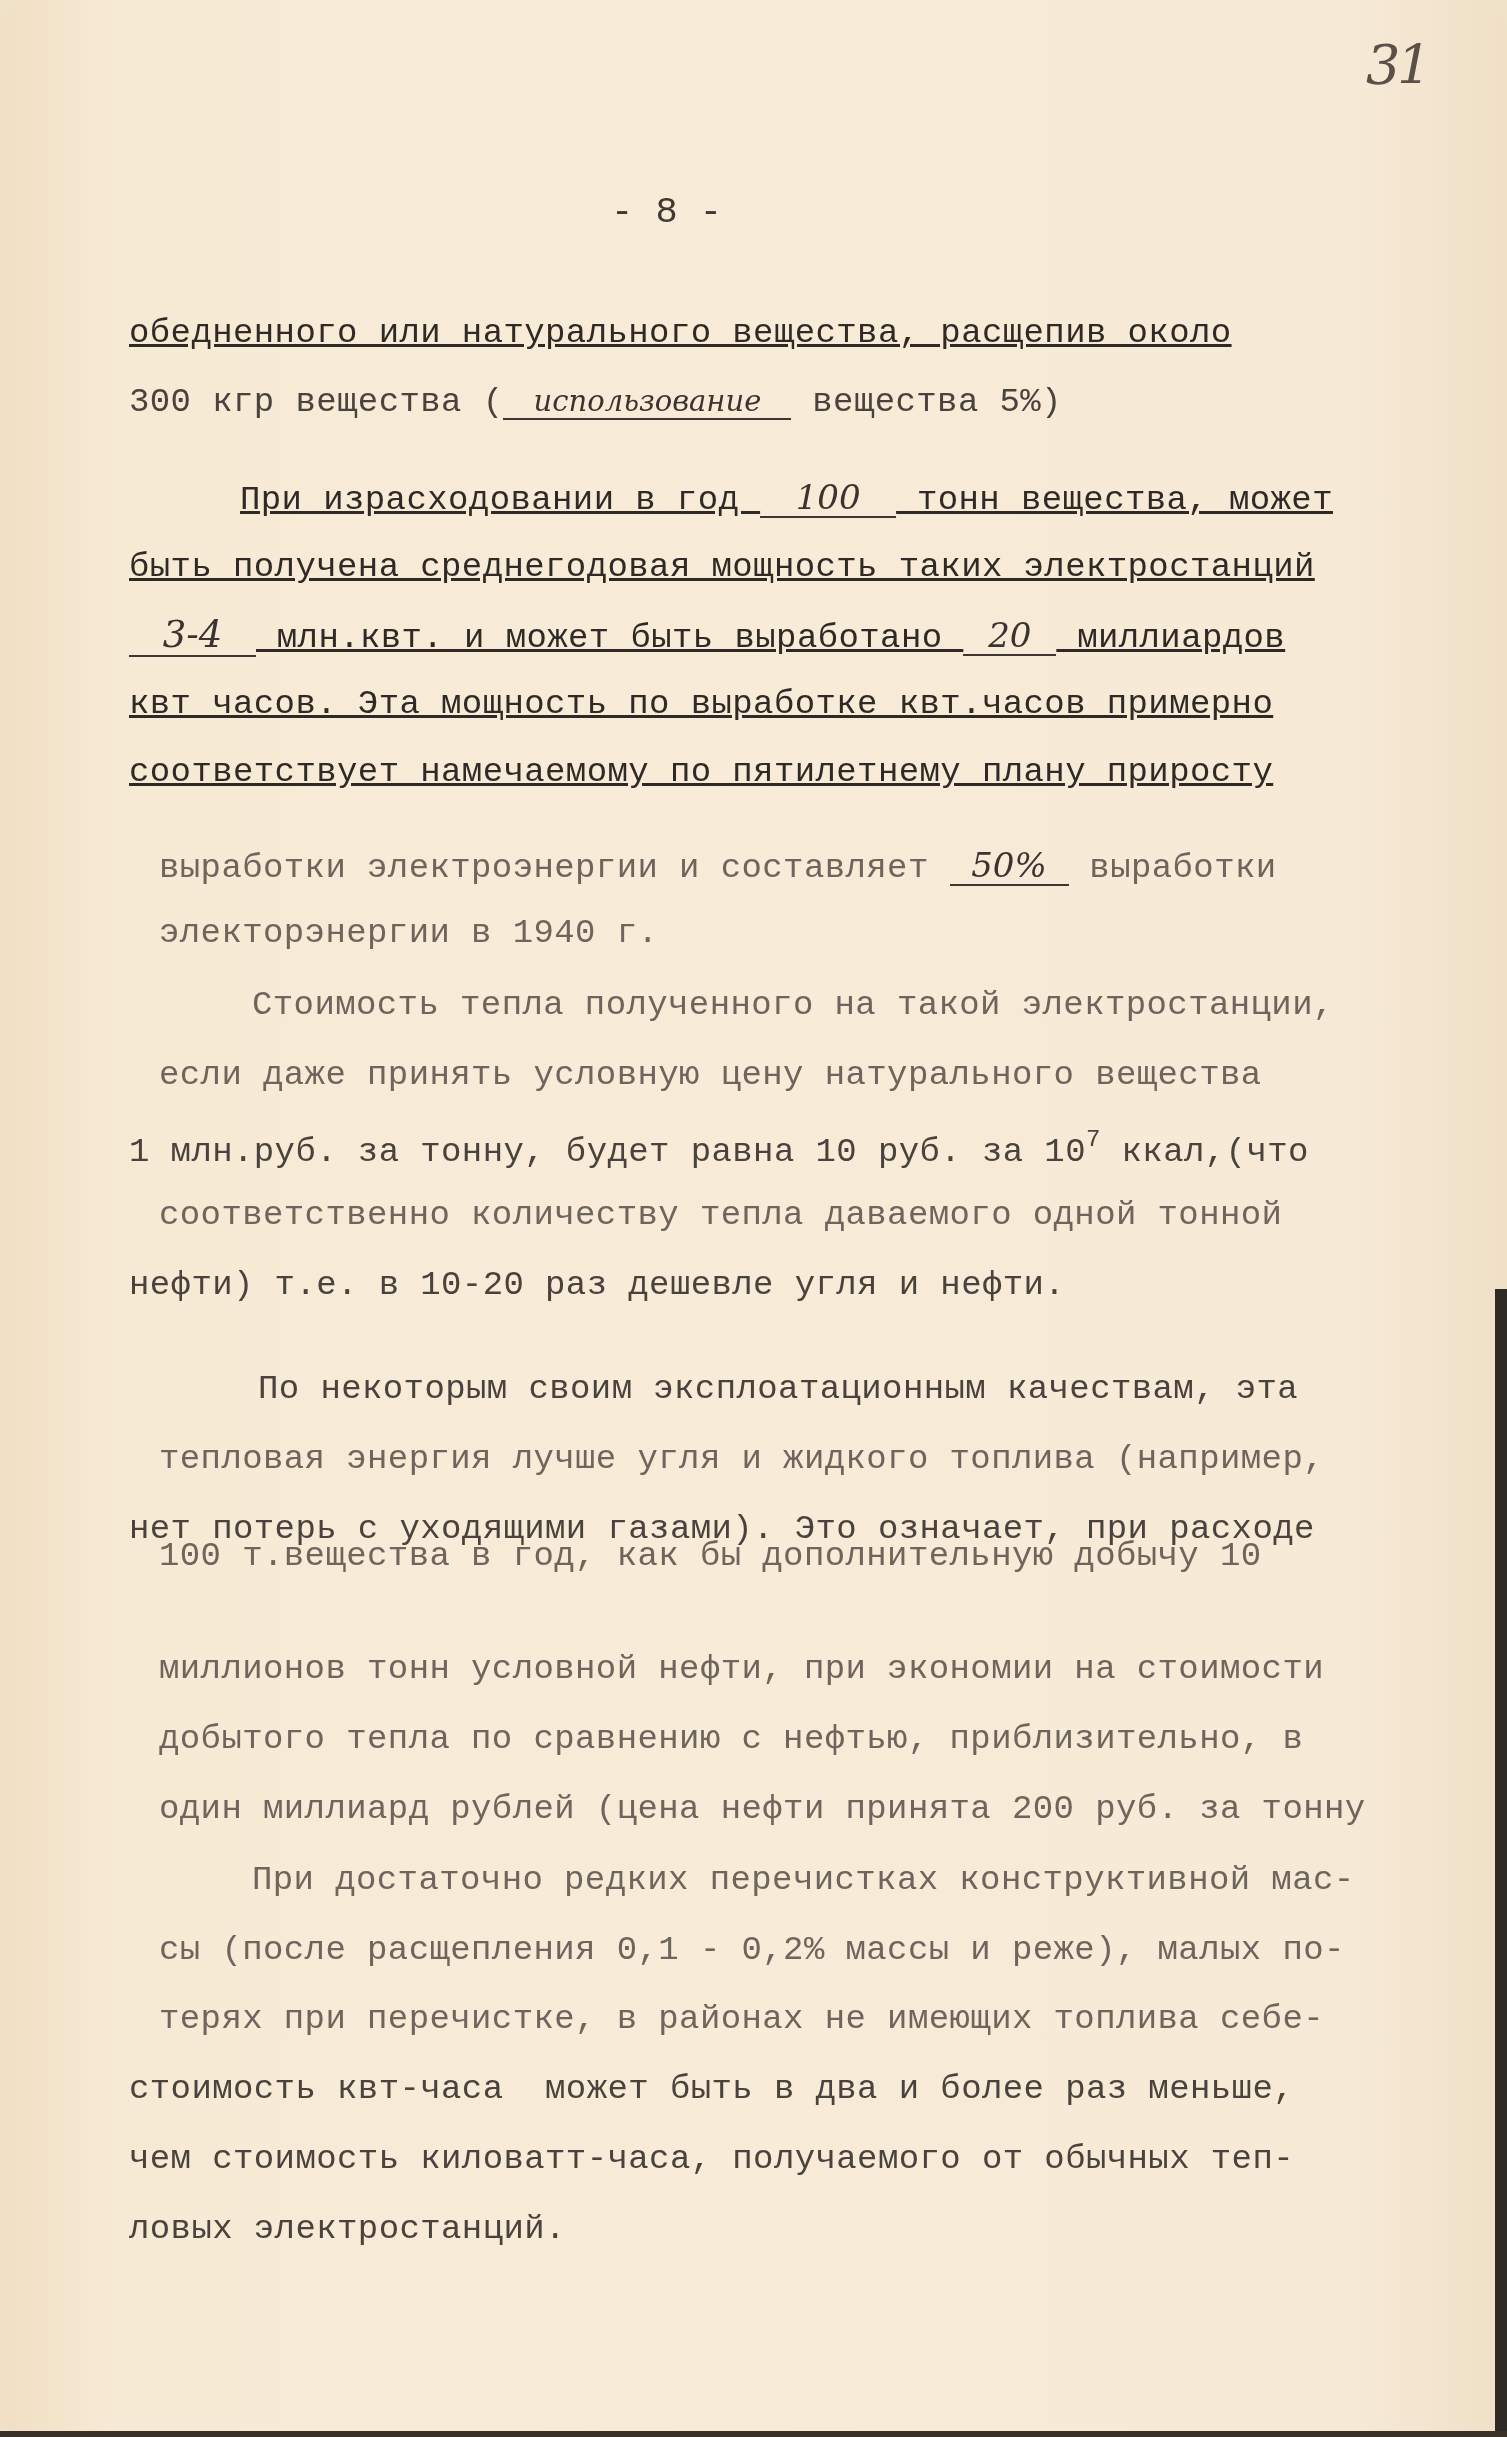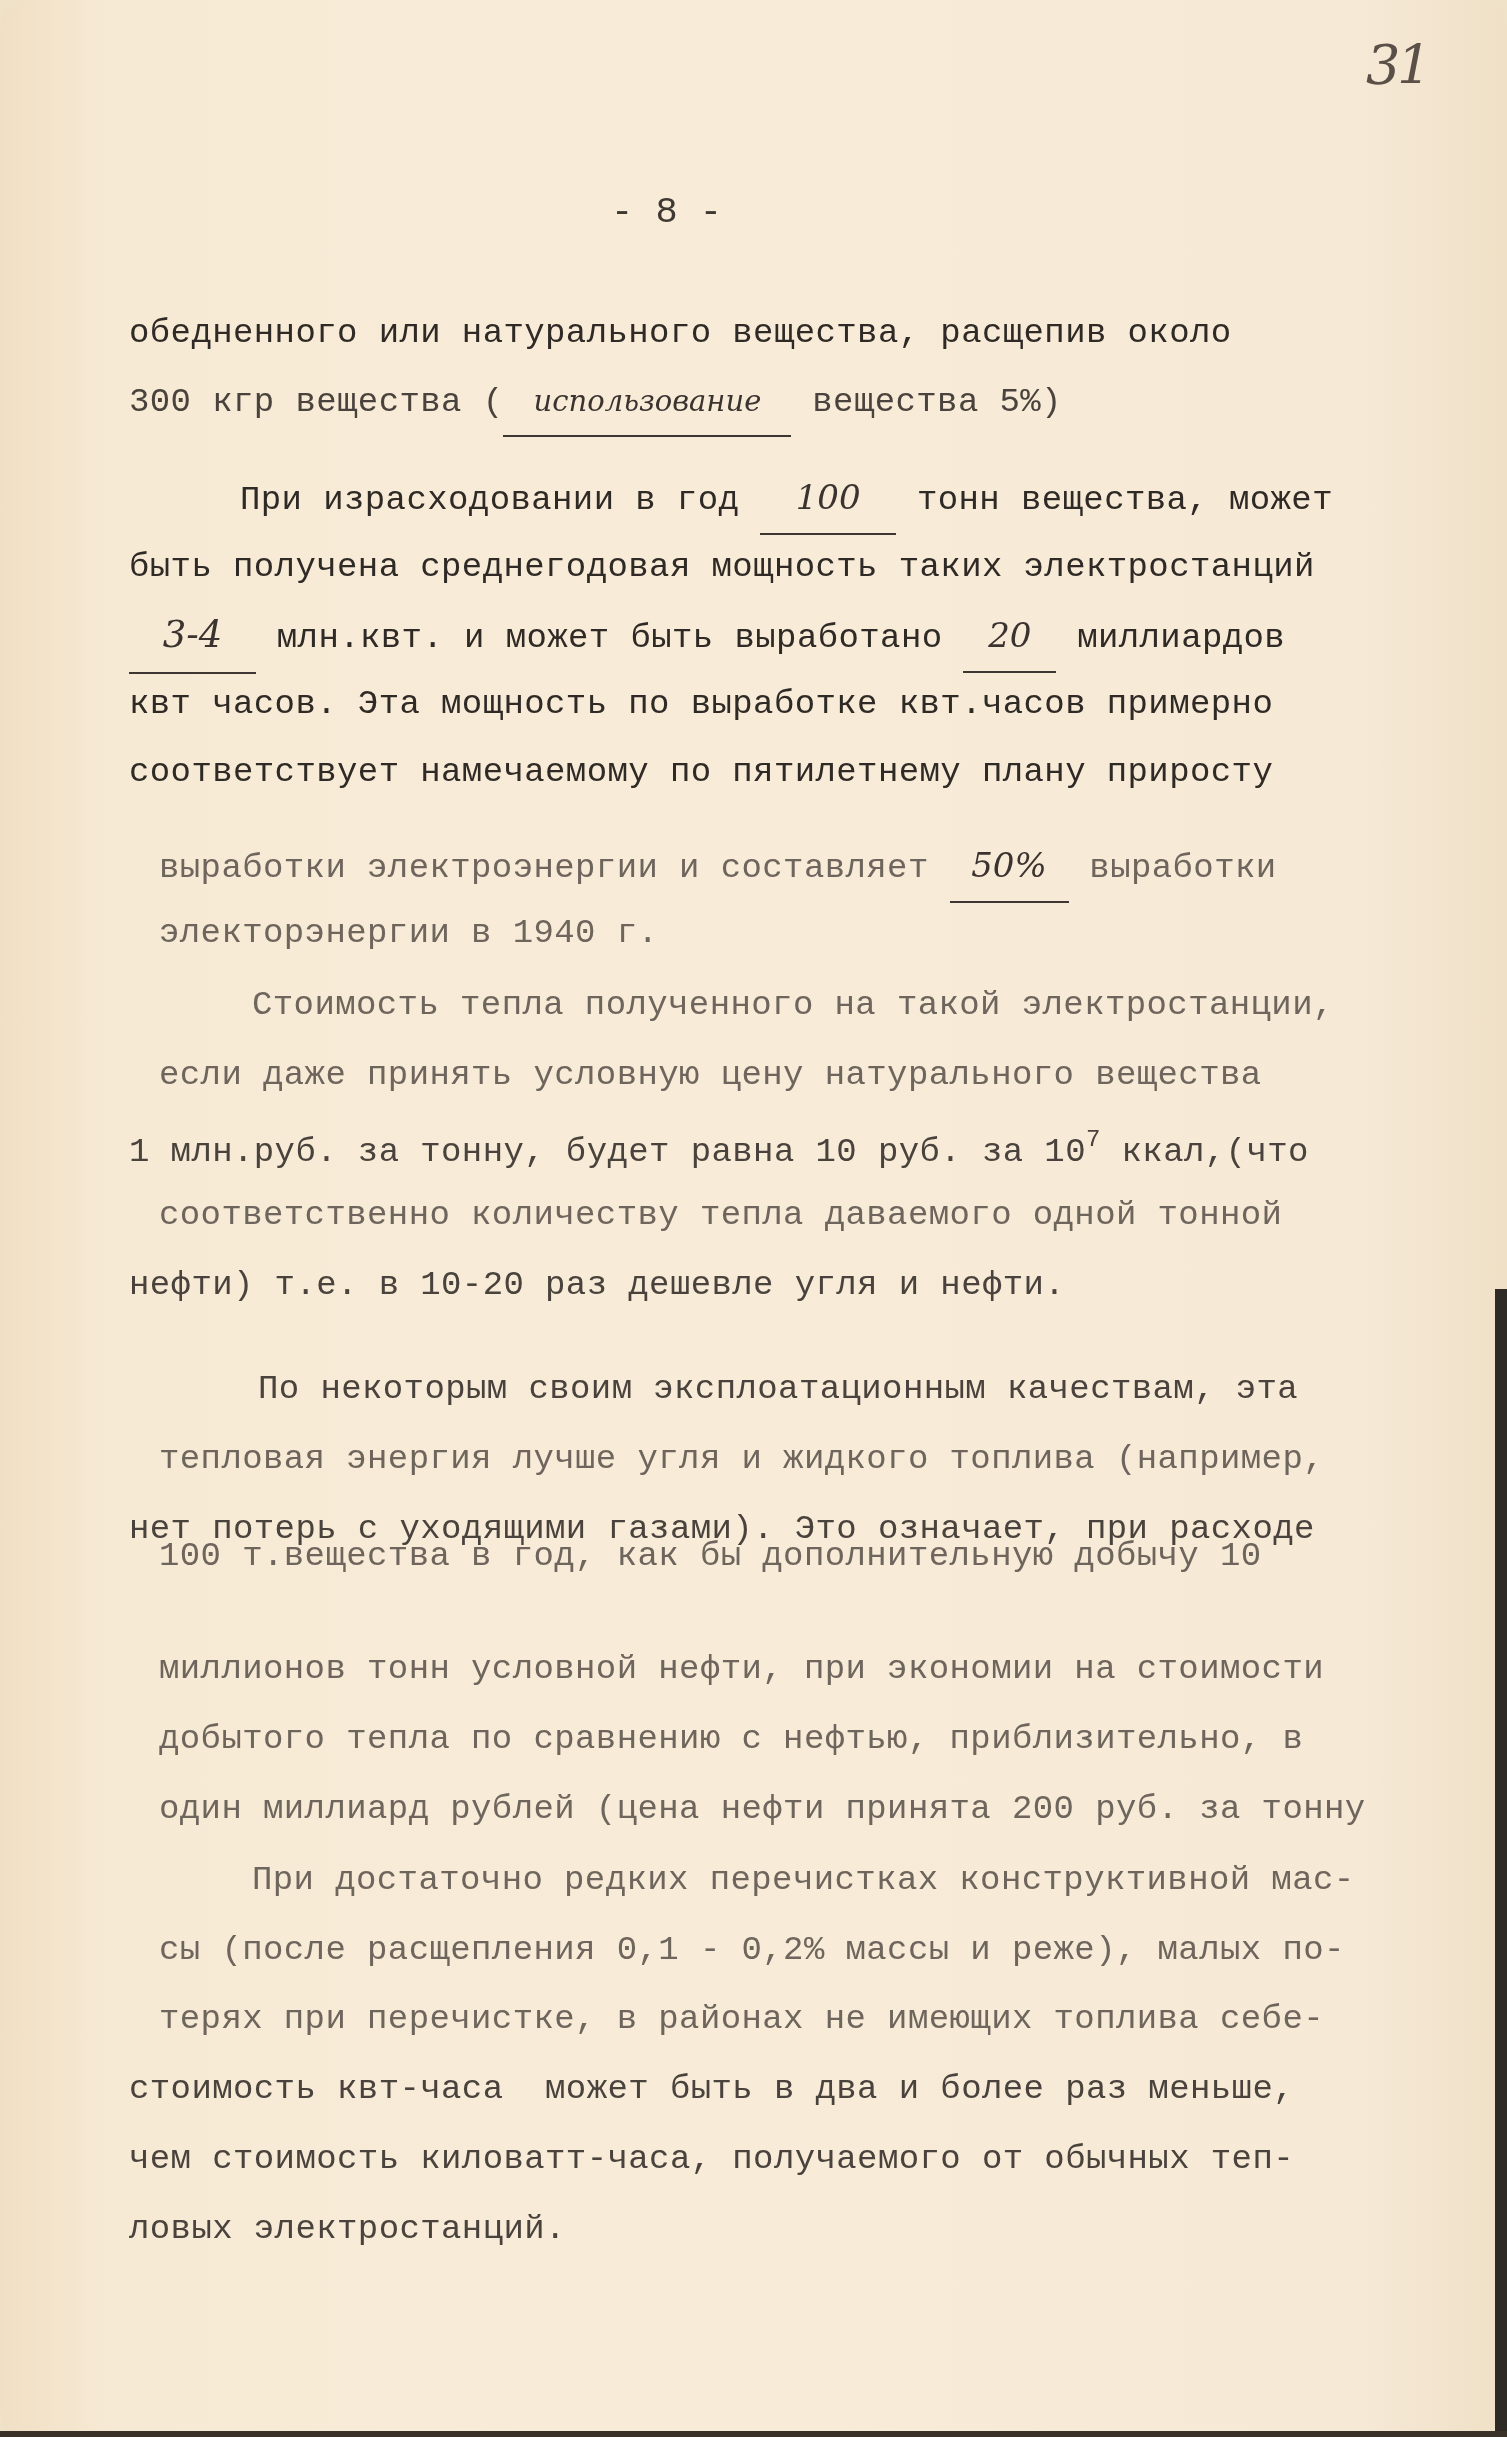--- a/index.html
+++ b/index.html
@@ -57,32 +57,32 @@
       color: #3f3833;
     }
     .line {
       position: absolute;
       font-family: "Liberation Mono", "DejaVu Sans Mono", monospace;
       font-size: 34px;
       color: #4a433d;
       white-space: pre;
       letter-spacing: 0.4px;
     }
-    .line.dark { color: #2f2a26; }
+    .line.dark { color: #2f2a26; text-decoration: underline; }
     .line.light { color: #6e655d; margin-left: 30px; }
     .hand {
       display: inline-block;
       font-family: "DejaVu Serif", serif;
       font-style: italic;
       color: #3b3330;
       border-bottom: 2.5px solid #3e3632;
       text-align: center;
       letter-spacing: 0;
       line-height: 1;
-      padding-bottom: 19px;
+      padding-bottom: 2px;
     }
     .hand.small { font-size: 29px; }
     .sup {
       font-size: 24px;
       vertical-align: 15.3px;
     }
   </style>
 </head>
 <body>
 

